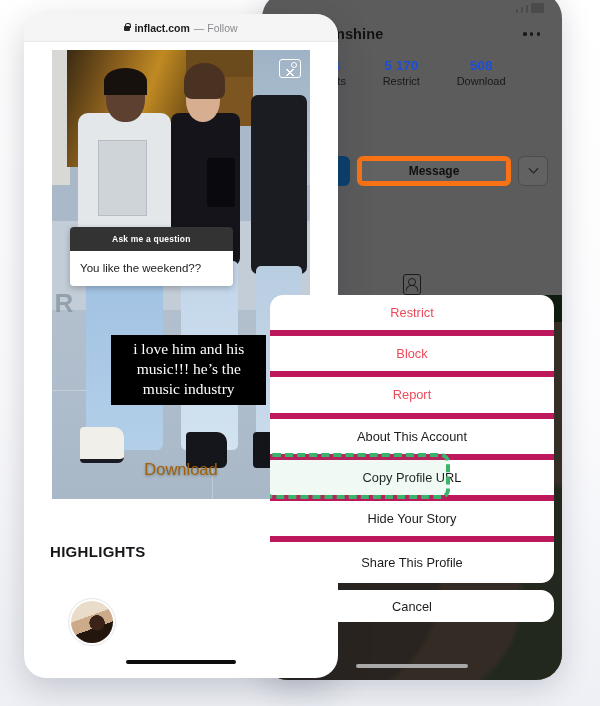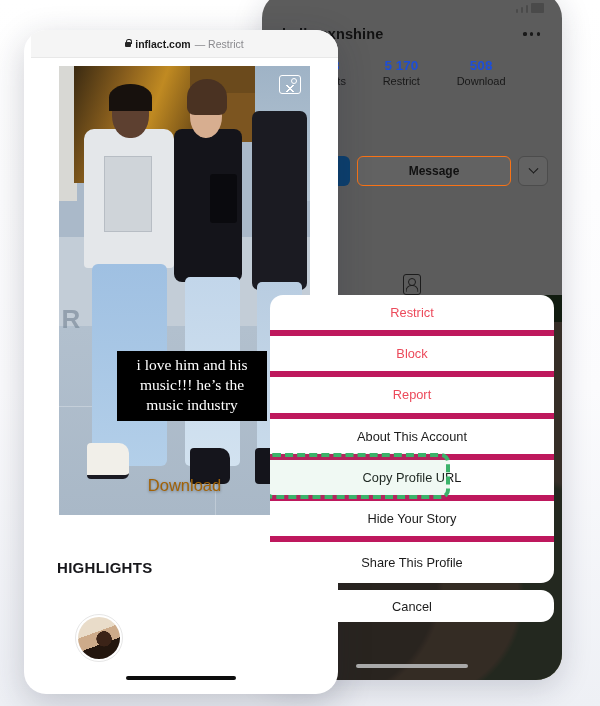--- a/index.html
+++ b/index.html
@@ -68,21 +68,21 @@
     display:flex; gap:7px; padding:0 14px; align-items:center;
   }
   .btn-follow {
     flex:0 0 74px; height:30px; border-radius:6px;
     background:#0b3f6e; color:#fff;
     font-size:12px; font-weight:bold;
     display:flex; align-items:center; justify-content:center;
   }
   .btn-message {
     flex:1; height:30px; border-radius:6px;
-    border:1px solid #f97316; background:rgba(255,255,255,.04);
+    border:5px solid #f97316; background:rgba(255,255,255,.04);
     color:#111; font-size:12px; font-weight:bold;
     display:flex; align-items:center; justify-content:center;
   }
   .btn-chev {
     flex:0 0 30px; height:30px; border-radius:6px;
     border:1px solid #4c4c4c; background:rgba(255,255,255,.04);
     display:flex; align-items:center; justify-content:center;
   }
   .chev { width:7px; height:7px; border-right:1.6px solid #151515; border-bottom:1.6px solid #151515;
           transform:rotate(45deg) translate(-2px,-2px); }
@@ -124,28 +124,27 @@
     z-index:8; pointer-events:none;
   }
   .ig-home-ind {
     position:absolute; left:50%; bottom:12px; transform:translateX(-50%);
     width:112px; height:4.5px; border-radius:3px; background:#a9a9a9; z-index:7;
   }
 
   
   #phone-left {
     position:absolute;
-    left:24px; top:30px;
+    left:24px; top:14px;
     width:314px; height:664px;
     background:#ffffff;
     border-radius:22px;
     overflow:hidden;
     box-shadow: 0 10px 34px rgba(30,35,60,.22);
     z-index:4;
-    padding-left:7px;
   }
   .sf-bar {
     height:28px; background:#f5f5f5;
     display:flex; align-items:center; justify-content:center; gap:4px;
     border-bottom:1px solid #e8e8e8;
   }
   .lock {
     width:6px; height:5px; background:#262626; border-radius:1px; position:relative; margin-top:2px;
   }
   .lock::before { content:""; position:absolute; left:1px; top:-3.4px; width:4px; height:4px;
@@ -314,21 +313,21 @@
 
     <div id="cancel-sheet">Cancel</div>
     <div class="ig-home-ind"></div>
   </div>
 
   <div id="phone-left">
 
     <div class="sf-bar">
       <span class="lock"></span>
       <span class="sf-url">inflact.com</span>
-      <span class="sf-priv">— Restrict</span>
+      <span class="sf-priv">— Follow</span>
     </div>
 
     <div class="story-wrap">
       <div class="story-photo">
         <div class="ph-wallL"></div>
         <div class="ph-door"></div>
         <div class="ph-wallR"></div>
         <div class="ph-sidewalk"></div>
         <div class="ph-line1"></div>
         <div class="ph-line2"></div>
@@ -345,20 +344,24 @@
         <div class="figB-bag"></div>
         <div class="figB-head"></div>
         <div class="figB-hair"></div>
         <div class="figB-legs"></div>
         <div class="figB-shoe"></div>
         <div class="ph-Rtxt">R</div>
       </div>
 
       <span class="img-icon"></span>
 
+      <div class="q-sticker">
+        <div class="q-head">Ask me a question</div>
+        <div class="q-body">You like the weekend??</div>
+      </div>
 
       <div class="story-caption">i love him and his music!!! he’s the music industry</div>
 
       <div class="dl-label">Download</div>
     </div>
 
     <div class="hl-title">HIGHLIGHTS</div>
 
     <div class="hl-row">
       <div class="hl-circle">

